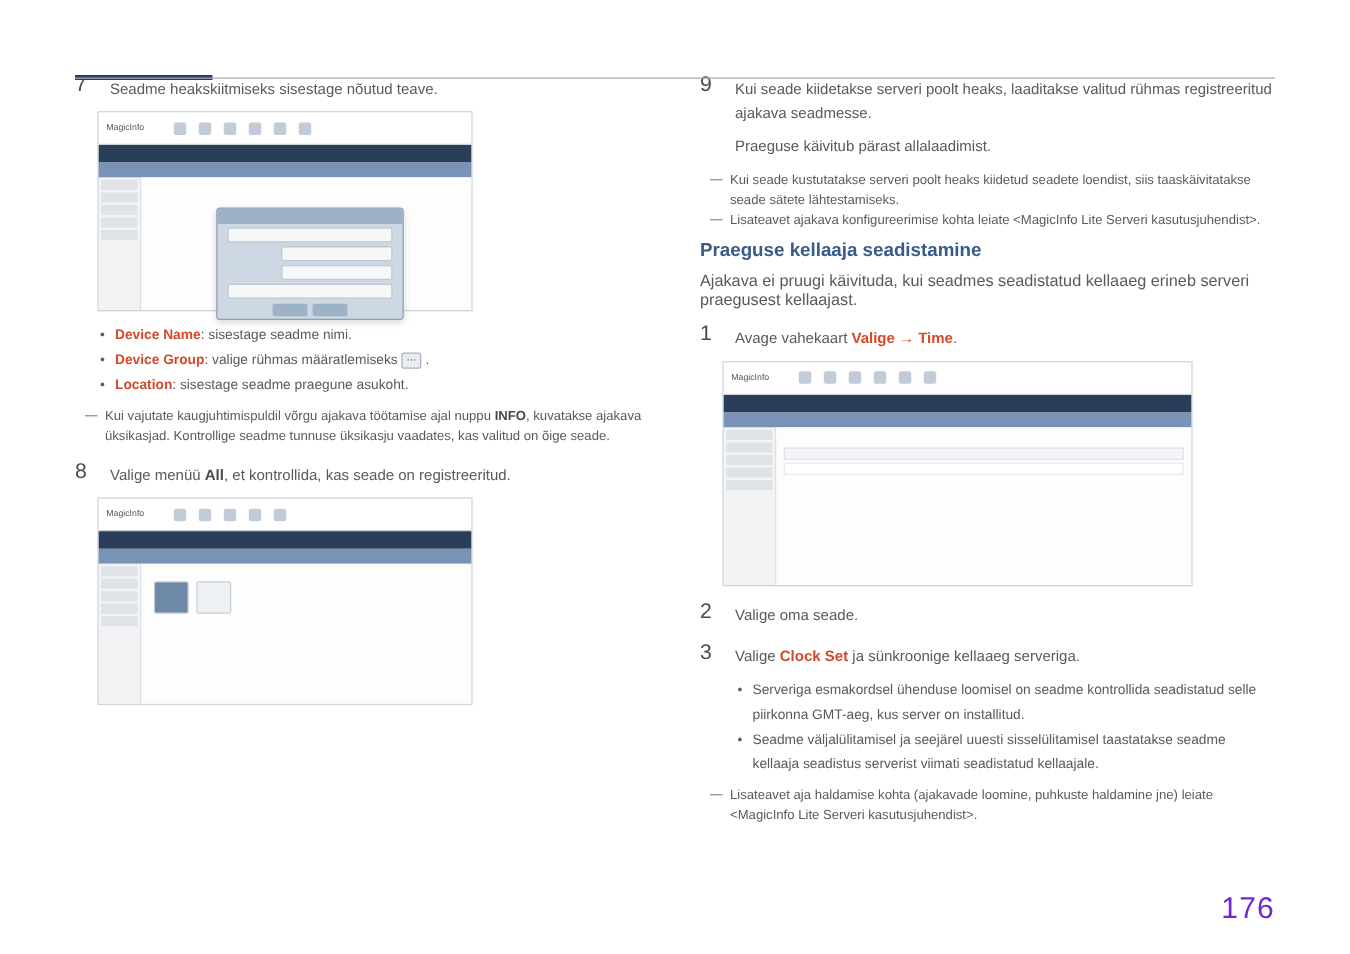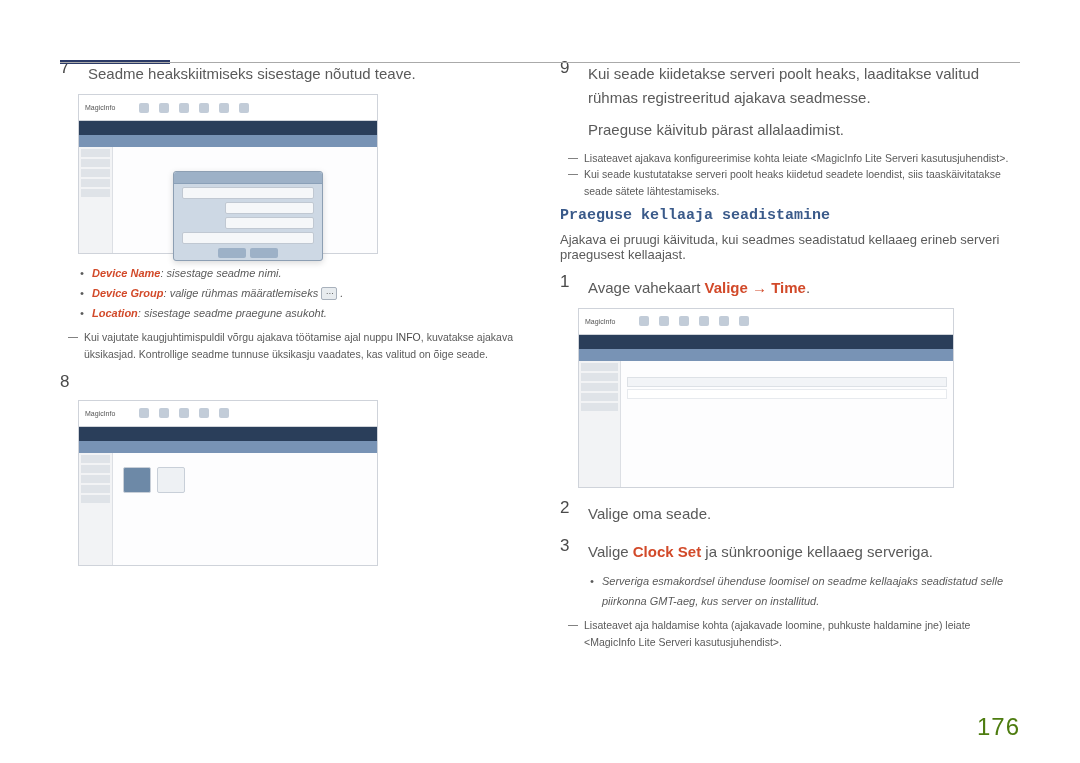--- a/index.html
+++ b/index.html
@@ -3,51 +3,51 @@
 <meta charset="utf-8">
 <style>
   * { margin:0; padding:0; box-sizing:border-box; }
   body { font-family: Arial, "Helvetica Neue", sans-serif; background:#fff; color:#4a4a4a; width:1080px; height:763px; position:relative; }
   .page { padding:48px 60px 30px 60px; display:flex; gap:40px; }
   .col { flex:1; }
   .hr-top { position:absolute; top:62px; left:60px; right:60px; border-top:1px solid #aaa; }
   .hr-accent { position:absolute; top:60px; left:60px; width:110px; border-top:4px solid #2b3a67; }
   .step { display:flex; gap:14px; margin:10px 0 8px 0; }
   .step-num { font-size:17px; font-weight:400; color:#4a4a4a; width:14px; flex-shrink:0; }
-  .step-body { font-size:15px; line-height:1.6; color:#5a5a5a; padding-top:4px; }
+  .step-body { font-size:12px; line-height:1.6; color:#5a5a5a; padding-top:4px; }
   .screenshot { border:1px solid #cfd3da; background:#e8ecef; margin:2px 0 10px 18px; position:relative; }
   .ss1 { width:300px; height:160px; }
   .ss2 { width:300px; height:166px; }
   .ss3 { width:376px; height:180px; }
   .ss-header { position:absolute; top:0; left:0; right:0; height:26px; background:#fff; border-bottom:1px solid #d0d4da; display:flex; align-items:center; }
   .logo { font-size:7px; color:#555; padding:0 6px; }
   .ss-toolbar { position:absolute; top:26px; left:0; right:0; height:14px; background:#2a3e5a; }
   .ss-tabs { position:absolute; top:40px; left:0; right:0; height:12px; background:#7893b5; }
   .ss-side { position:absolute; top:52px; left:0; width:34px; bottom:0; background:#f2f3f5; border-right:1px solid #dcdfe4; }
   .ss-body { position:absolute; top:52px; left:34px; right:0; bottom:0; background:#fdfdfe; }
   .dialog { position:absolute; top:24px; left:60px; width:150px; height:90px; background:#cdd8e4; border:1px solid #8d9fb3; border-radius:3px; box-shadow:0 2px 6px rgba(0,0,0,.15); }
   .dialog-h { height:12px; background:#9db1c7; border-bottom:1px solid #8aa0b8; border-radius:3px 3px 0 0; }
   .dialog-row { height:12px; margin:3px 8px; background:#f5f7f9; border:1px solid #c0c8d2; border-radius:2px; }
   .dialog-row2 { width:60%; margin-left:auto; margin-right:8px; }
   .dialog-btns { display:flex; gap:4px; justify-content:center; margin-top:4px; }
   .dialog-btn { width:28px; height:10px; background:#9db1c7; border-radius:2px; }
   .tile { position:absolute; width:28px; height:26px; border:1px solid #c8cfd8; background:#eef1f4; border-radius:2px; }
   .bullet-list { margin:4px 0 6px 20px; }
-  .bullet-list li { font-size:11px; line-height:1.8; color:#5a5a5a; list-style:none; position:relative; padding-left:12px;font-style:italic; }
+  .bullet-list li { font-size:11px; line-height:1.8; color:#5a5a5a; list-style:none; position:relative; padding-left:12px; }
   .bullet-list li::before { content:"•"; position:absolute; left:0; top:0; color:#5a5a5a; }
   .bullet-sub { margin-left:30px; }
   .dash-list { margin:4px 0 8px 8px; }
   .dash-list li { font-size:10.5px; line-height:1.55; color:#5a5a5a; list-style:none; position:relative; padding-left:16px; }
   .dash-list li::before { content:"―"; position:absolute; left:0; top:0; font-size:10px; }
   .hl { color:#d24a2a; font-weight:600; }
-  .bold { font-weight:400; color:#4a4a4a; }
-  .section-h { font-size:15px; font-weight:700; color:#3a5a8a; margin:4px 0 8px 0;font-family:Liberation Mono, monospace; }
+  .bold { font-weight:700; color:#4a4a4a; }
+  .section-h { font-size:15px; font-weight:700; color:#3a5a8a; margin:4px 0 8px 0; }
   .section-p { font-size:13px; color:#5a5a5a; margin-bottom:10px; }
   .btn-ellipsis { display:inline-flex; width:16px; height:13px; border:1px solid #a8b1bc; background:#e8ecef; border-radius:2px; vertical-align:middle; align-items:center; justify-content:center; font-size:8px; color:#555; }
-  .pagenum { position:absolute; bottom:22px; right:60px; font-size:24px; color:#4d7c0f; letter-spacing:1px; }
+  .pagenum { position:absolute; bottom:22px; right:60px; font-size:24px; color:#6d28d9; letter-spacing:1px; }
   .ss-side-row { height:8px; margin:2px; background:#dfe3e8; }
   .ss-hdr-icons { display:flex; gap:10px; padding-left:18px; align-items:center; }
   .hic { width:10px; height:10px; border-radius:2px; background:#c2ccd8; }
   .band { position:absolute; top:52px; left:34px; right:0; height:12px; background:#f3f5f7; border-bottom:1px solid #dde1e6;}
 </style>
 </head>
 <body>
 
 <div class="hr-accent"></div>
 <div class="hr-top"></div>
@@ -112,20 +112,23 @@
     </ul>
 
     <ul class="dash-list">
       <li>
         <span>Kui vajutate kaugjuhtimispuldil võrgu ajakava töötamise ajal nuppu <span class="bold">INFO</span>, kuvatakse ajakava üksikasjad. Kontrollige seadme tunnuse üksikasju vaadates, kas valitud on õige seade.</span>
       </li>
     </ul>
 
     <div class="step">
       <div class="step-num">8</div>
+      <div class="step-body">
+        <span>Valige menüü </span><span class="bold">All</span><span>, et kontrollida, kas seade on registreeritud.</span>
+      </div>
     </div>
 
     <div class="screenshot ss2">
       <div class="ss-header">
         <span class="logo">MagicInfo</span>
         <div class="ss-hdr-icons">
           <div class="hic"></div>
           <div class="hic"></div>
           <div class="hic"></div>
           <div class="hic"></div>
@@ -153,22 +156,22 @@
 
     <div class="step">
       <div class="step-num">9</div>
       <div class="step-body">
         <div>Kui seade kiidetakse serveri poolt heaks, laaditakse valitud rühmas registreeritud ajakava seadmesse.</div>
         <div style="margin-top:8px">Praeguse käivitub pärast allalaadimist.</div>
       </div>
     </div>
 
     <ul class="dash-list">
+      <li>Kui seade kustutatakse serveri poolt heaks kiidetud seadete loendist, siis taaskäivitatakse seade sätete lähtestamiseks.</li>
       <li>Lisateavet ajakava konfigureerimise kohta leiate &lt;MagicInfo Lite Serveri kasutusjuhendist&gt;.</li>
-      <li>Kui seade kustutatakse serveri poolt heaks kiidetud seadete loendist, siis taaskäivitatakse seade sätete lähtestamiseks.</li>
     </ul>
 
     <h3 class="section-h">Praeguse kellaaja seadistamine</h3>
     <p class="section-p">Ajakava ei pruugi käivituda, kui seadmes seadistatud kellaaeg erineb serveri praegusest kellaajast.</p>
 
     <div class="step">
       <div class="step-num">1</div>
       <div class="step-body">
         <span>Avage vahekaart </span><span class="hl">Valige → Time</span><span>.</span>
       </div>
@@ -208,21 +211,22 @@
     </div>
 
     <div class="step">
       <div class="step-num">3</div>
       <div class="step-body">
         <span>Valige </span><span class="hl">Clock Set</span><span> ja sünkroonige kellaaeg serveriga.</span>
       </div>
     </div>
 
     <ul class="bullet-list bullet-sub">
-      <li>Serveriga esmakordsel ühenduse loomisel on seadme kellaajaks seadistatud selle piirkonna GMT-aeg, kus server on installitud.</li>
+      <li>Serveriga esmakordsel ühenduse loomisel on seadme kontrollida seadistatud selle piirkonna GMT-aeg, kus server on installitud.</li>
+      <li>Seadme väljalülitamisel ja seejärel uuesti sisselülitamisel taastatakse seadme kellaaja seadistus serverist viimati seadistatud kellaajale.</li>
     </ul>
 
     <ul class="dash-list">
       <li>Lisateavet aja haldamise kohta (ajakavade loomine, puhkuste haldamine jne) leiate &lt;MagicInfo Lite Serveri kasutusjuhendist&gt;.</li>
     </ul>
 
   </div>
 </div>
 
 <div class="pagenum">176</div>

